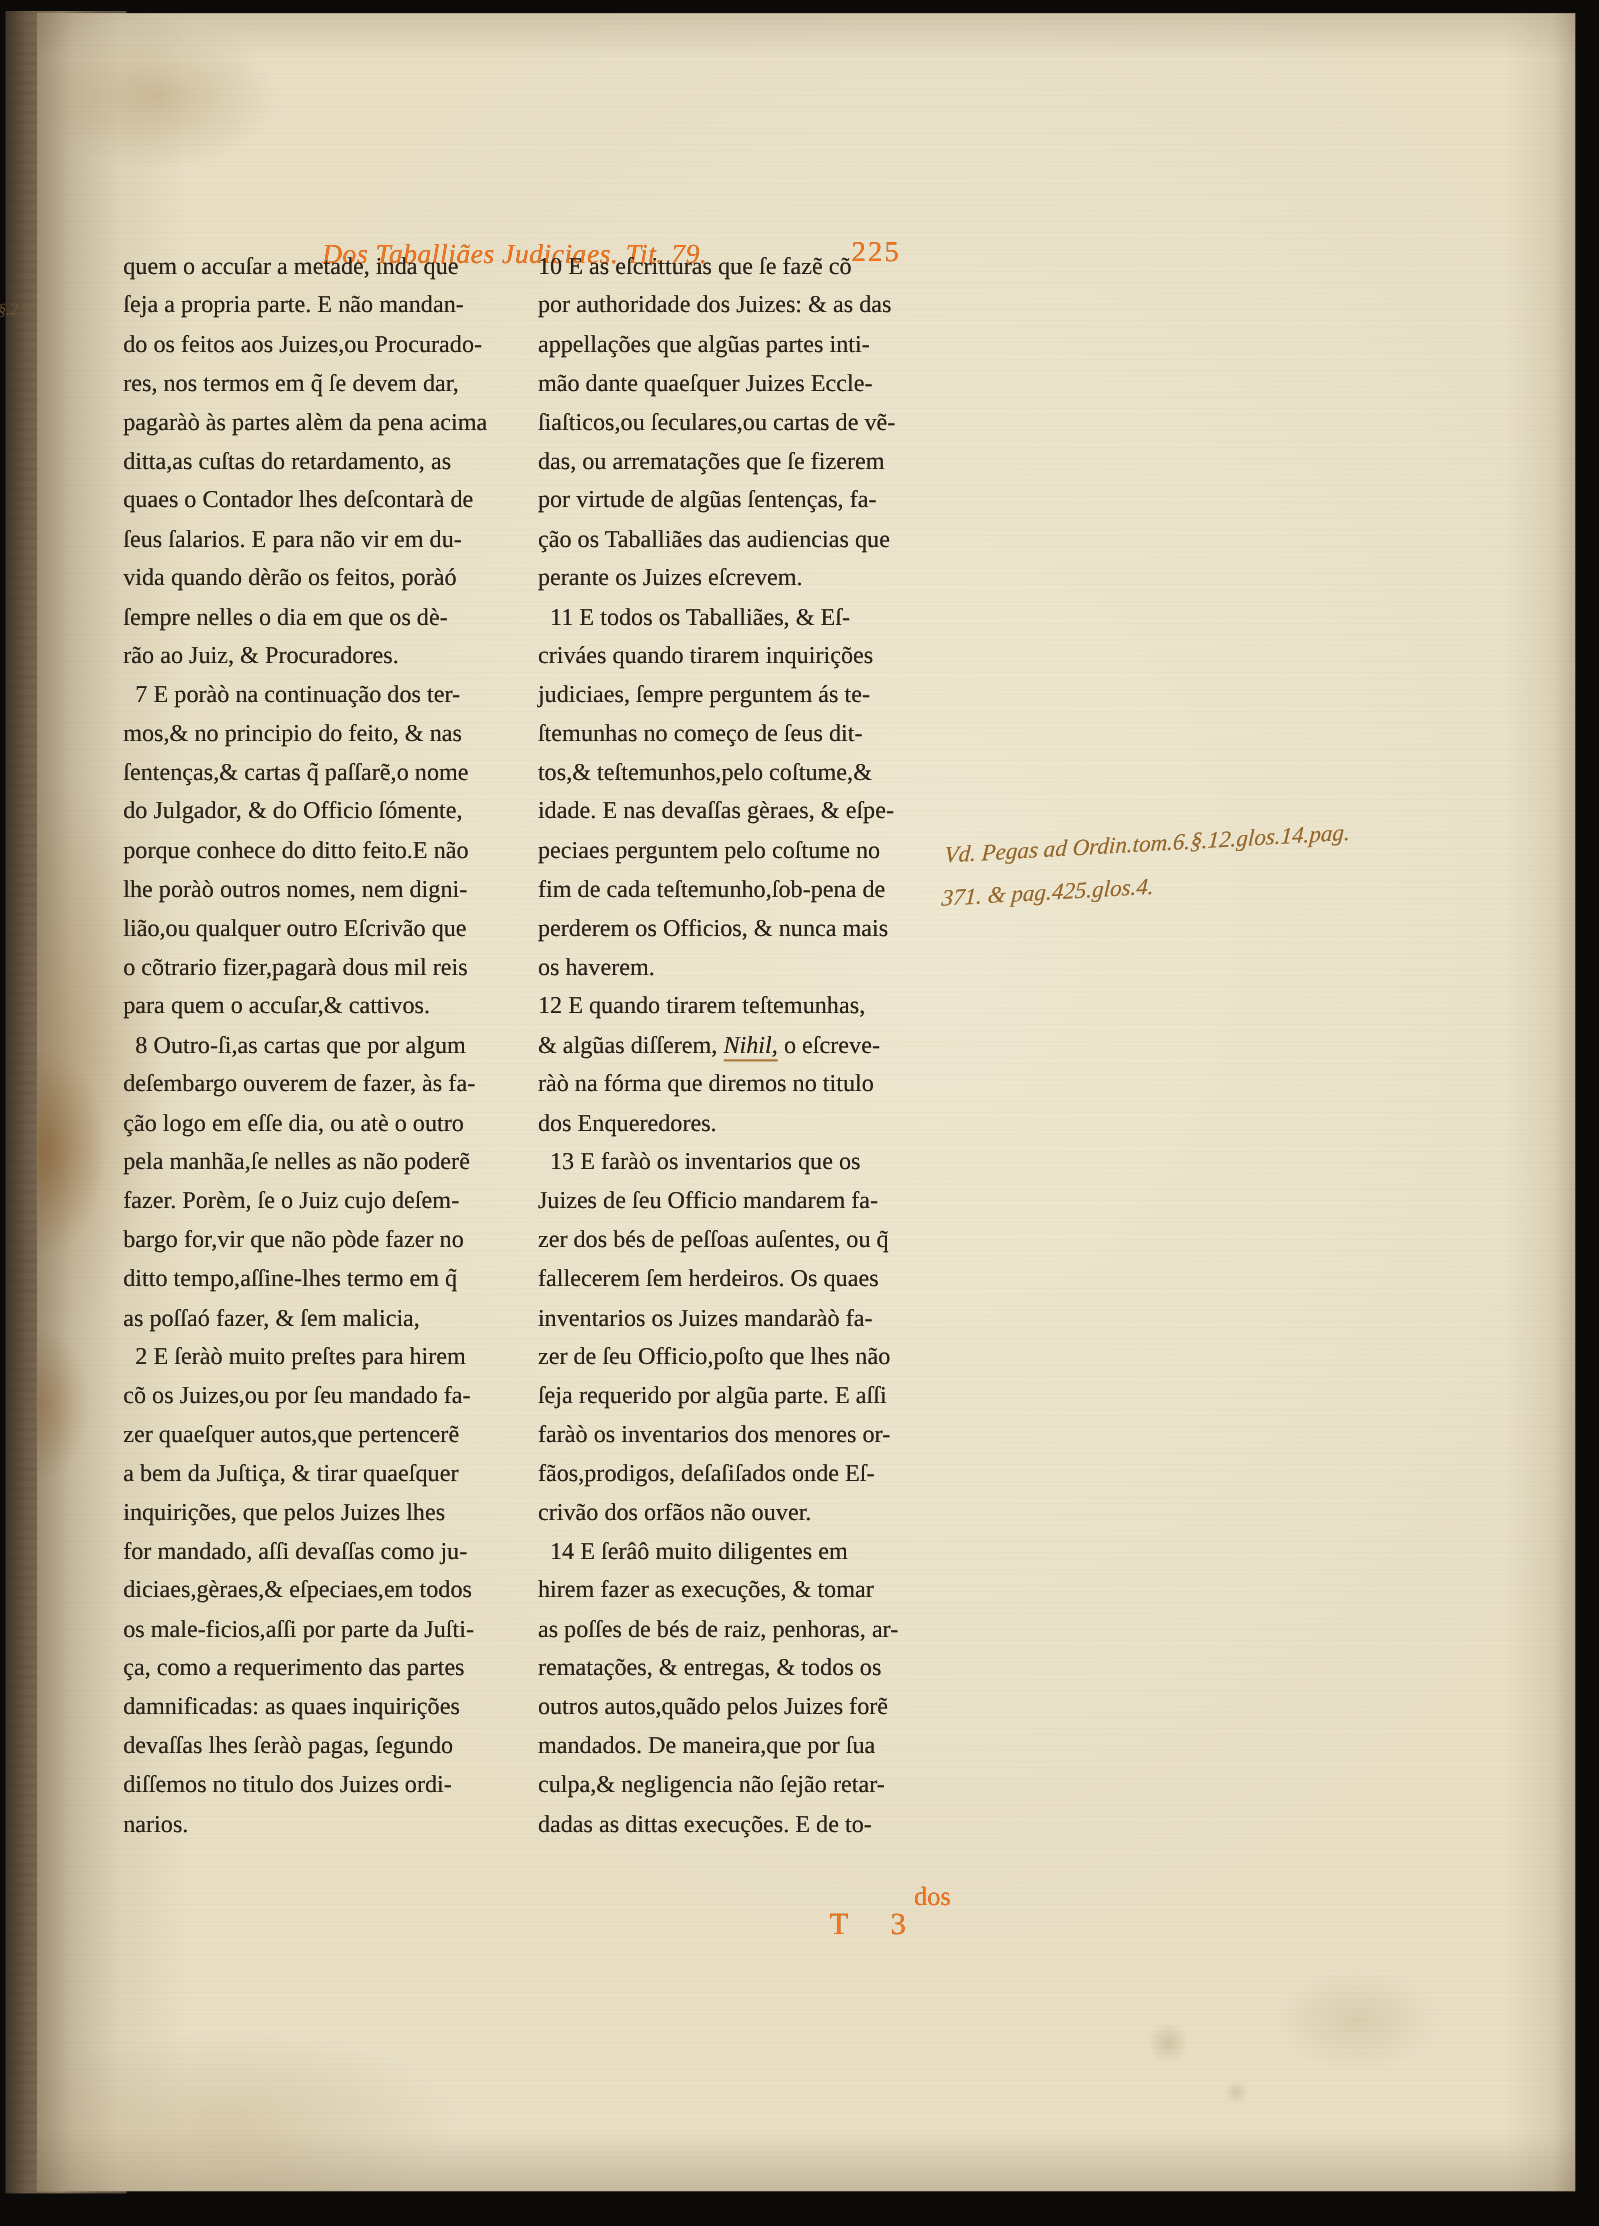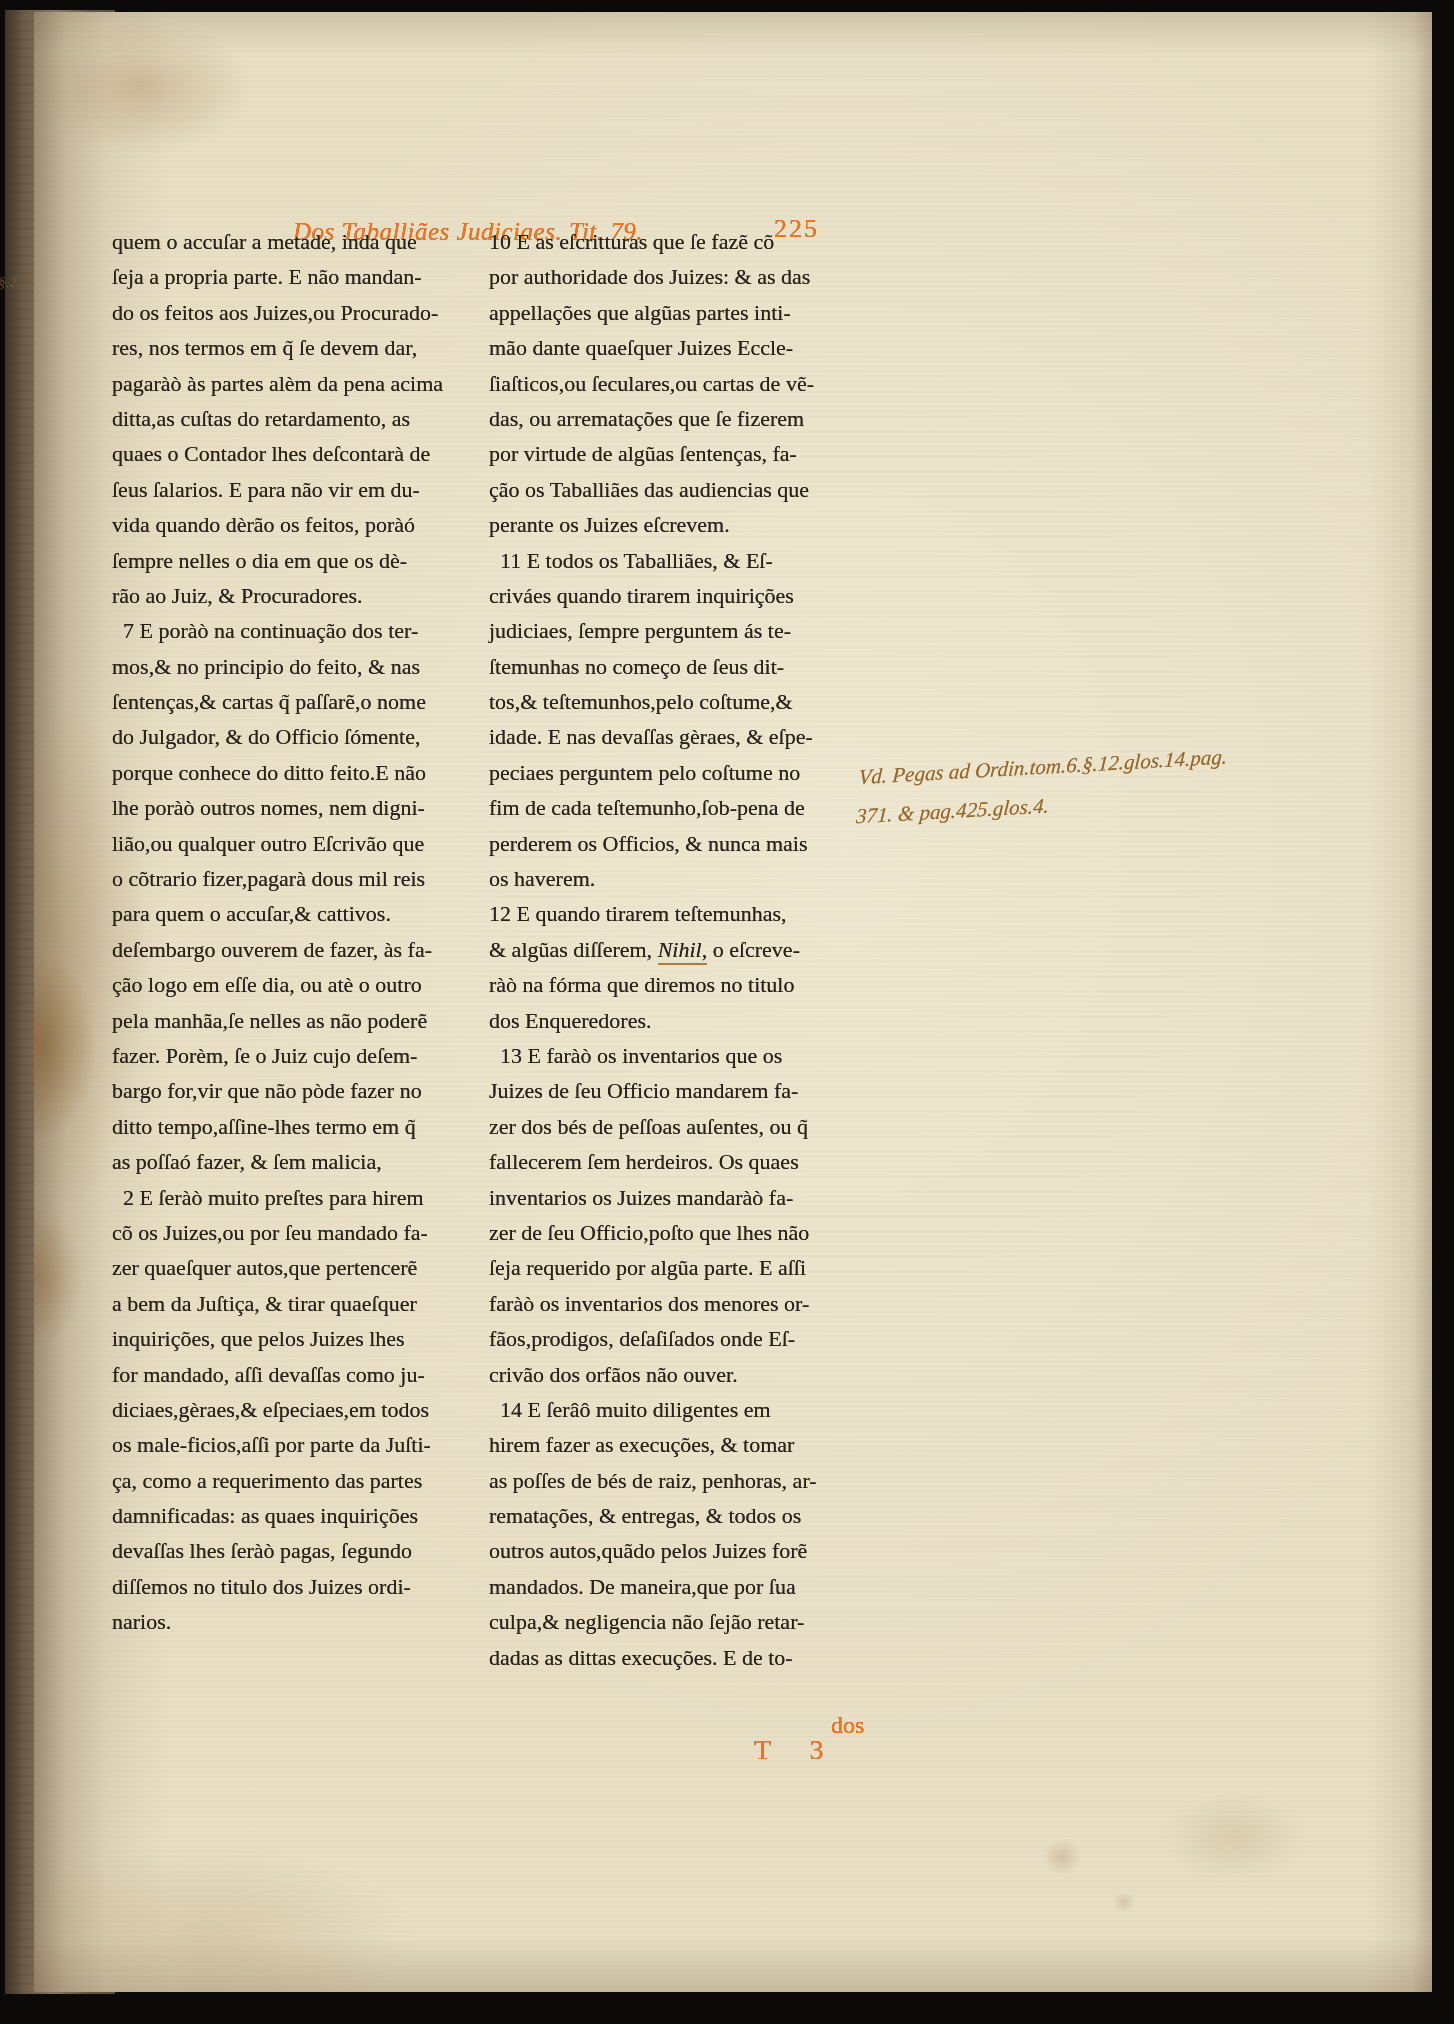--- a/index.html
+++ b/index.html
@@ -92,20 +92,21 @@
       <div class="tline">rão ao Juiz, &amp; Procuradores.</div>
       <div class="tline">  7 E poràò na continuação dos ter-</div>
       <div class="tline">mos,&amp; no principio do feito, &amp; nas</div>
       <div class="tline">ſentenças,&amp; cartas q̃ paſſarẽ,o nome</div>
       <div class="tline">do Julgador, &amp; do Officio ſómente,</div>
       <div class="tline">porque conhece do ditto feito.E não</div>
       <div class="tline">lhe poràò outros nomes, nem digni-</div>
       <div class="tline">lião,ou qualquer outro Eſcrivão que</div>
       <div class="tline">o cõtrario fizer,pagarà dous mil reis</div>
       <div class="tline">para quem o accuſar,&amp; cattivos.</div>
+      <div class="tline">  8 Outro-ſi,as cartas que por algum</div>
       <div class="tline">deſembargo ouverem de fazer, às fa-</div>
       <div class="tline">ção logo em eſſe dia, ou atè o outro</div>
       <div class="tline">pela manhãa,ſe nelles as não poderẽ</div>
       <div class="tline">fazer. Porèm, ſe o Juiz cujo deſem-</div>
       <div class="tline">bargo for,vir que não pòde fazer no</div>
       <div class="tline">ditto tempo,aſſine-lhes termo em q̃</div>
       <div class="tline">as poſſaó fazer, &amp; ſem malicia,</div>
       <div class="tline">  2 E ſeràò muito preſtes para hirem</div>
       <div class="tline">cõ os Juizes,ou por ſeu mandado fa-</div>
       <div class="tline">zer quaeſquer autos,que pertencerẽ</div>

